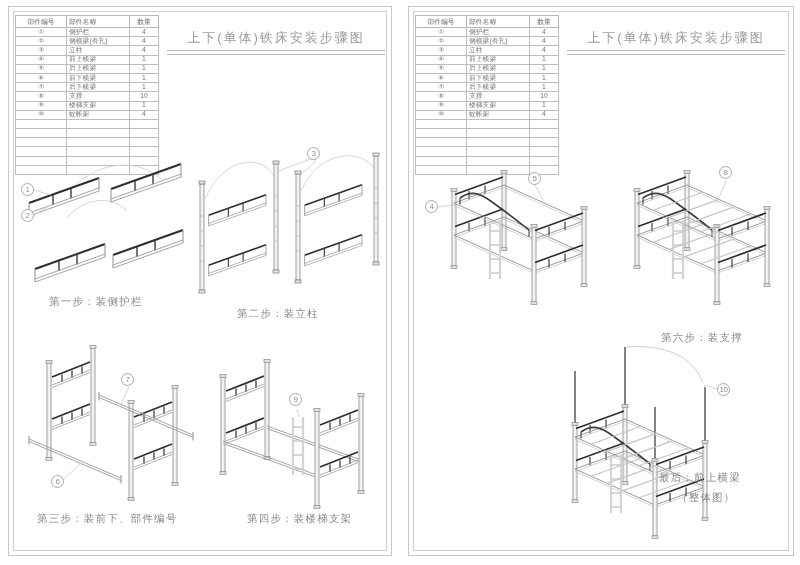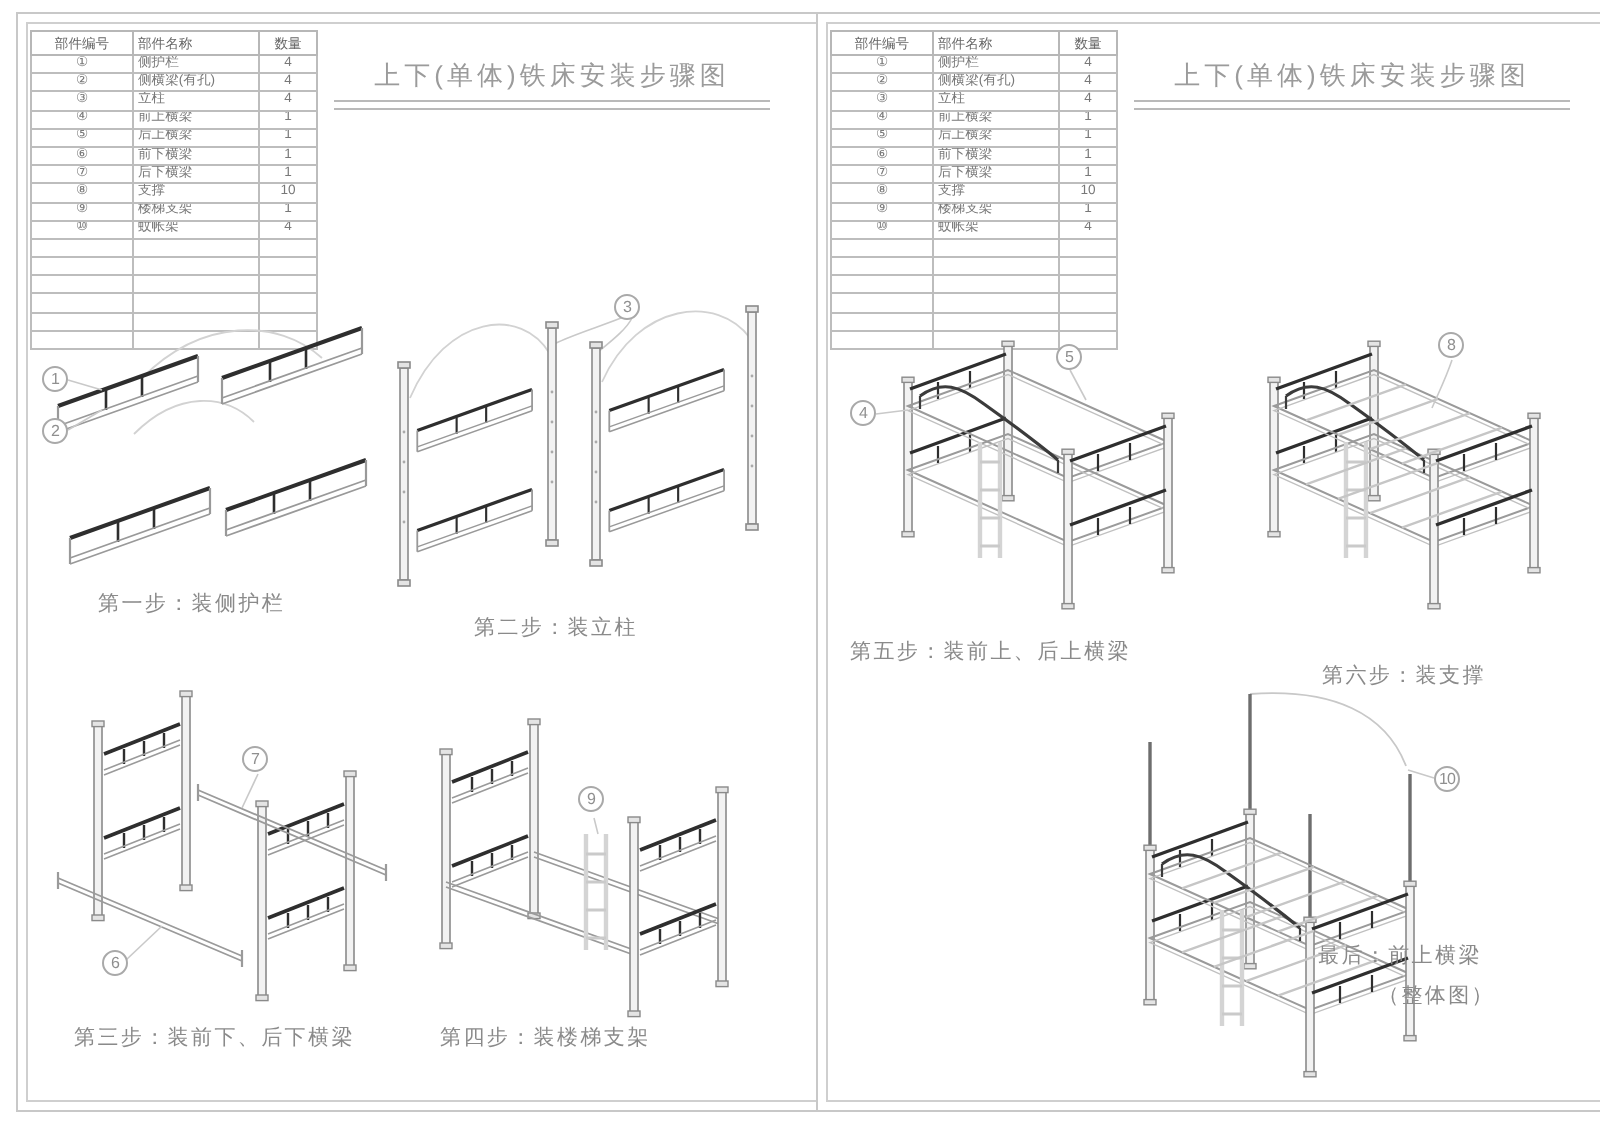--- a/index.html
+++ b/index.html
@@ -1,19 +1,19 @@
 <!DOCTYPE html>
 <html><head>
 <meta charset="utf-8">
 <style>
   html,body{margin:0;padding:0;background:#ffffff;}
   body{width:800px;height:565px;position:relative;overflow:hidden;
        font-family:"Liberation Sans","DejaVu Sans",sans-serif;}
   .page{position:absolute;top:6px;width:382px;height:548px;background:#fff;
-        border:1px solid #c8c8c8;padding-left:24px;}
+        border:1px solid #c8c8c8;}
   .page::before{content:"";position:absolute;inset:4px;border:1px solid #cfcfcf;pointer-events:none;}
   #page1{left:8px;}
   #page2{left:408px;width:384px;}
   .parts{position:absolute;left:6px;top:8px;border-collapse:collapse;
          font-size:6.8px;color:#787878;table-layout:fixed;}
   .parts th{font-weight:normal;color:#666;border:1px solid #b7b7b7;height:11px;
             padding:0 2px;background:#fff;}
   .parts td{border:1px solid #bdbdbd;height:8.2px;line-height:1;padding:0 2px;
             overflow:hidden;white-space:nowrap;}
   .parts td:nth-child(1),.parts th:nth-child(1){width:46px;text-align:center;}
@@ -259,22 +259,22 @@
       <path d="M62,89 L156,123 M62,91.5 L156,125.5" stroke="#9a9a9a" stroke-width="0.9" fill="none"></path>
       <use href="#ladder" transform="translate(86,80)"></use>
       <use href="#eframe" transform="translate(108,56)"></use>
       <path d="M92,72 L94,80" stroke="#c9c9c9" stroke-width="0.8"></path>
     </svg>
     <div class="callout" style="left:84px;top:56px">9</div>
   </div>
 
   <div class="cap" style="left:40px;top:288px">第一步：装侧护栏</div>
   <div class="cap" style="left:228px;top:300px">第二步：装立柱</div>
-  <div class="cap" style="left:28px;top:505px">第三步：装前下、后下横梁</div>
-  <div class="cap" style="left:211px;top:505px">第四步：装楼梯支架</div>
+  <div class="cap" style="left:28px;top:505px">第三步：装前下、部件编号</div>
+  <div class="cap" style="left:238px;top:505px">第四步：装楼梯支架</div>
 </section>
 
 <section class="page" id="page2">
   <table class="parts">
     <thead>
         <tr>
       <th>部件编号</th>
       <th>部件名称</th>
       <th>数量</th>
     </tr>
@@ -394,17 +394,16 @@
       <path d="M98,74 V16" stroke="#6e6e6e" stroke-width="1.7"></path>
       <path d="M128,128 V76" stroke="#6e6e6e" stroke-width="1.7"></path>
       <path d="M178,110 V56" stroke="#6e6e6e" stroke-width="1.7"></path>
       <use href="#bunk" transform="translate(20,50)"></use>
       <use href="#slats" transform="translate(20,50)"></use>
       <path d="M177,54 L190,58" stroke="#c9c9c9" stroke-width="0.8"></path>
     </svg>
     <div class="callout" style="left:190px;top:52px">10</div>
   </div>
 
-  <div class="cap" style="left:16px;top:312px">第五步：装前上、后上横梁</div>
   <div class="cap" style="left:252px;top:324px">第六步：装支撑</div>
   <div class="cap" style="left:250px;top:464px">最后：前上横梁</div>
-  <div class="cap" style="left:280px;top:484px">（整体图）</div>
+  <div class="cap" style="left:268px;top:484px">（整体图）</div>
 </section>
 
 </body></html>

